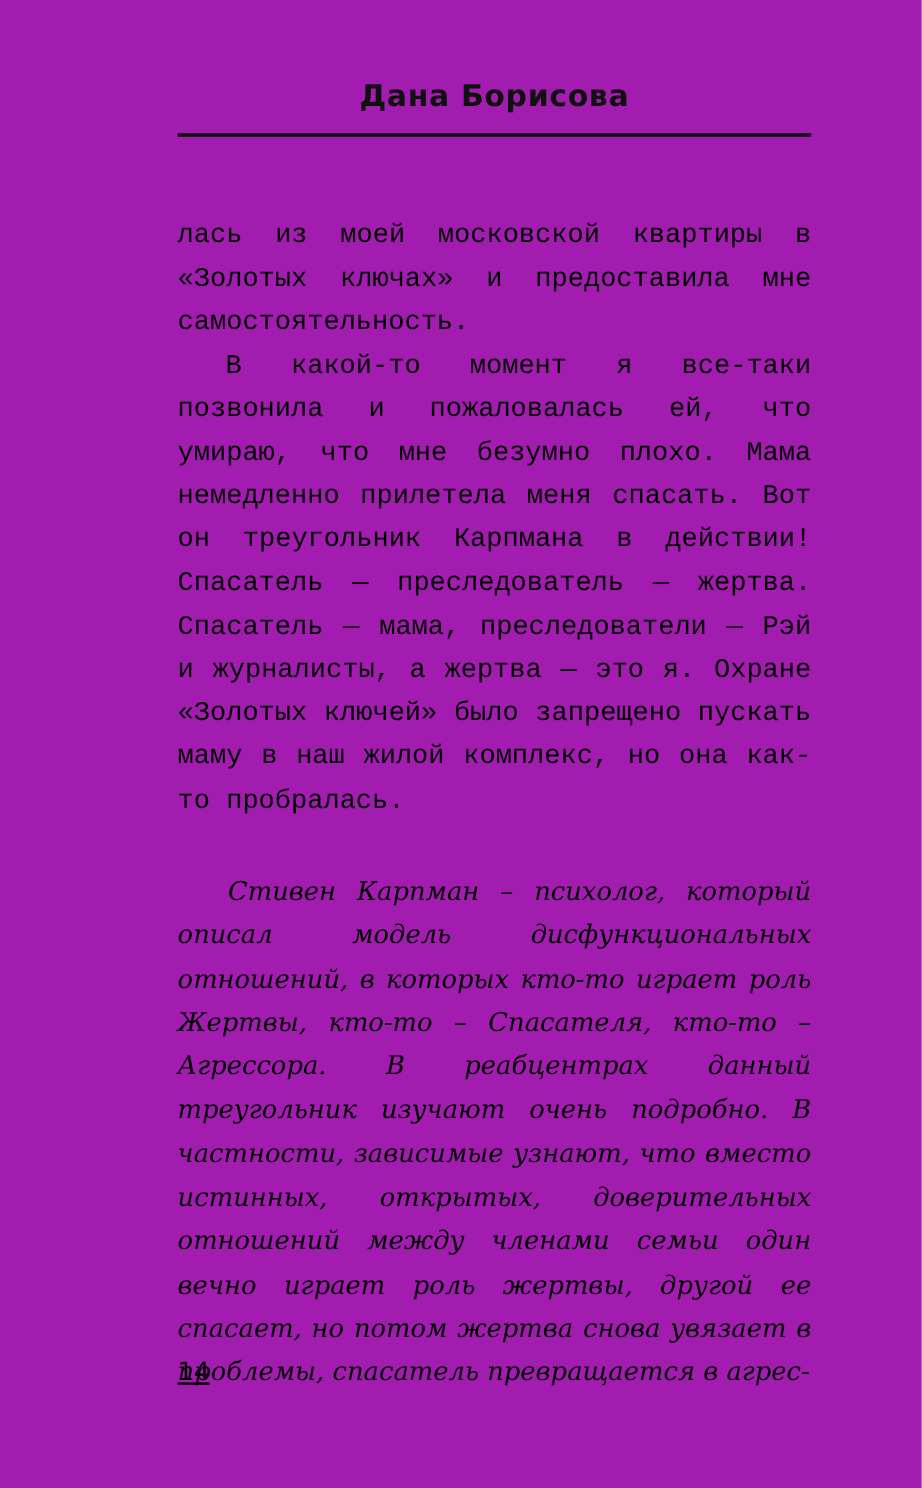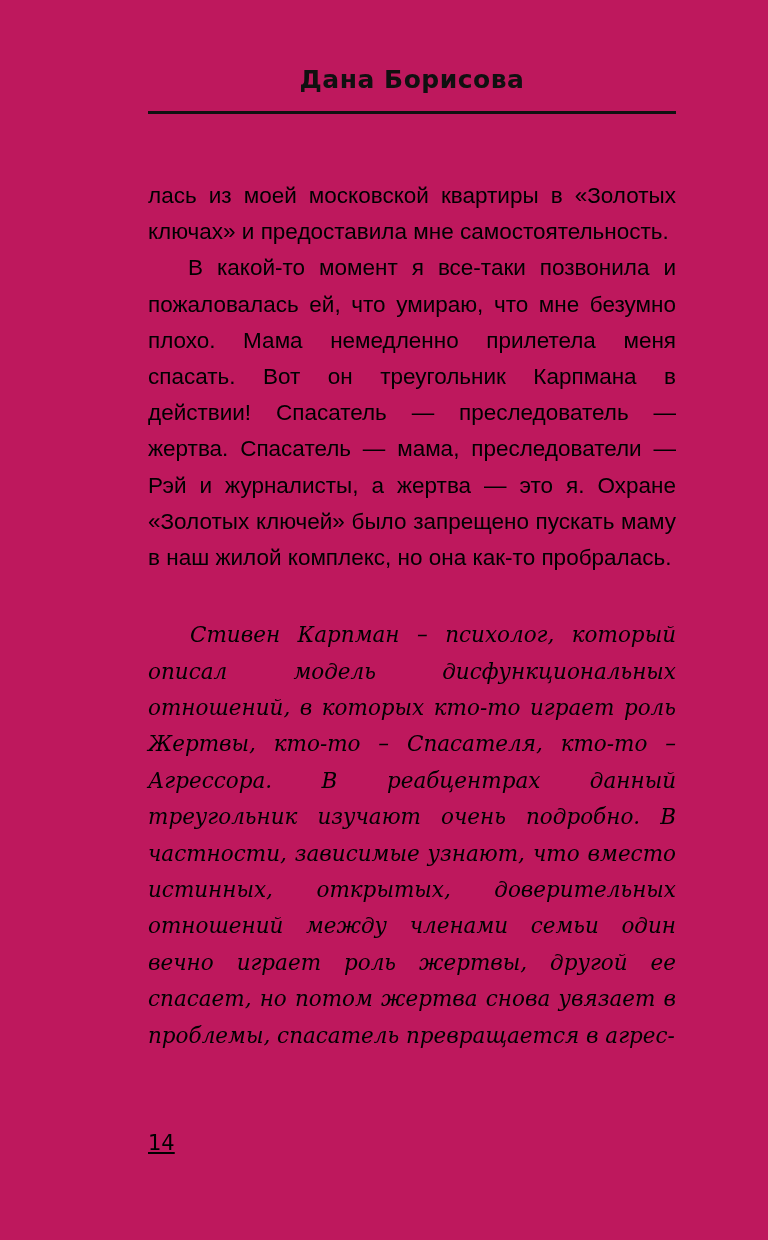--- a/index.html
+++ b/index.html
@@ -14,21 +14,21 @@
     color: #000000;
     position: relative;
     overflow: hidden;
   }
   .page {
     position: absolute;
     left: 0;
     top: 0;
     width: 768px;
     height: 1240px;
-    background: #be185d;
+    background: #a21caf;
   }
   .header-area {
     position: absolute;
     left: 148px;
     top: 66px;
     width: 528px;
   }
   .running-head {
     text-align: center;
     font-family: "DejaVu Sans", sans-serif;
@@ -45,21 +45,21 @@
     width: 100%;
   }
   .body-area {
     position: absolute;
     left: 148px;
     top: 178px;
     width: 528px;
   }
   .body-text p {
     margin: 0;
-    font-family: Liberation Sans, sans-serif;
+    font-family: Liberation Mono, monospace;
     font-size: 22.5px;
     line-height: 36.2px;
     text-align: justify;
     text-justify: inter-word;
     color: #000000;
     hyphens: manual;
   }
   .body-text p.indent {
     text-indent: 40px;
   }

